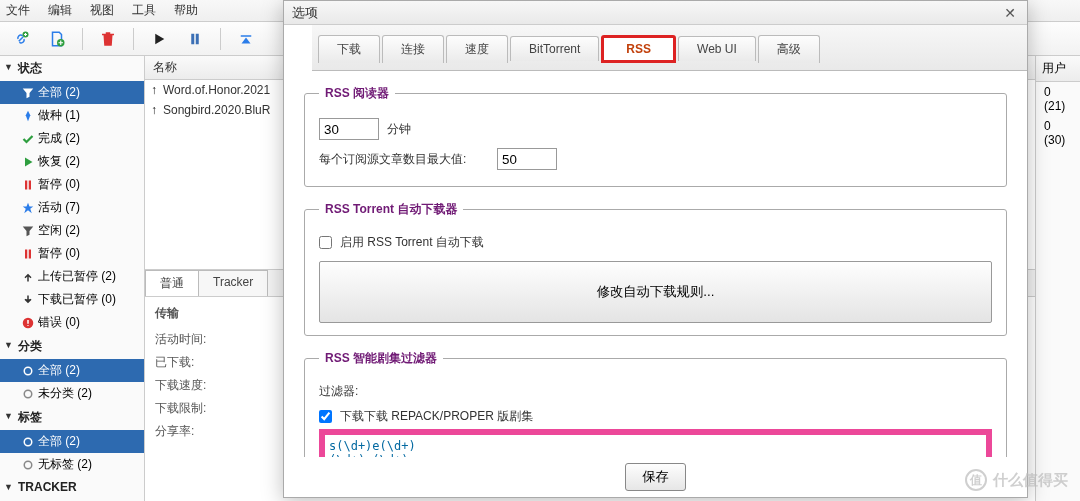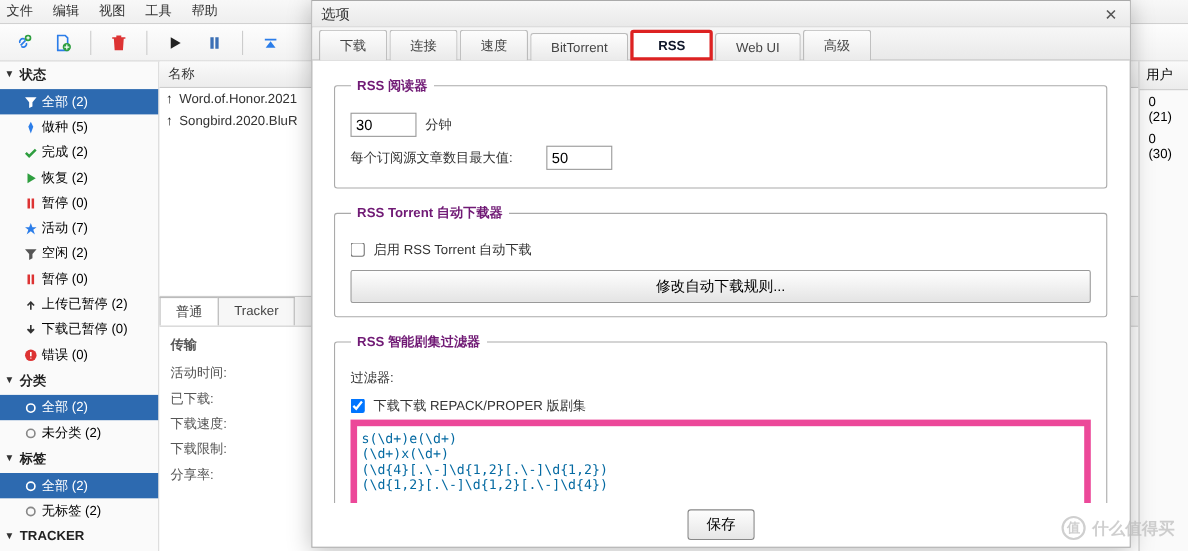--- a/index.html
+++ b/index.html
@@ -37,31 +37,31 @@
   .lp-label { width: 80px; }
 
   .rightbar { width: 45px; border-left: 1px solid #ccc; background: #fafafa; }
   .rb-head { background: linear-gradient(#fafafa,#ececec); border-bottom: 1px solid #ccc; padding: 4px 6px; font-weight: normal; }
   .rb-row { padding: 3px 8px; }
 
   
   .modal { position: absolute; left: 283px; top: 0; width: 745px; height: 498px; background: #fff; border: 1px solid #aaa; box-shadow: 0 4px 20px rgba(0,0,0,0.25); display: flex; flex-direction: column; }
   .m-title { height: 24px; background: linear-gradient(#f7f7f7,#e9e9e9); border-bottom: 1px solid #ccc; display: flex; align-items: center; padding: 0 8px; font-size: 13px; color: #333; }
   .m-close { margin-left: auto; font-size: 14px; color: #555; cursor: pointer; width: 18px; text-align: center; }
-  .m-tabs { height: 30px; background: linear-gradient(#f7f7f7,#e9e9e9); display: flex; align-items: flex-end; padding: 0 6px; border-bottom: 1px solid #bbb; }
+  .m-tabs { height: 46px; background: linear-gradient(#f7f7f7,#e9e9e9); display: flex; align-items: center; padding: 0 6px; border-bottom: 1px solid #bbb; margin-left: 28px; }
   .m-tab { padding: 5px 18px; border: 1px solid #bbb; border-bottom: none; background: linear-gradient(#fdfdfd,#eaeaea); margin-right: 2px; border-radius: 3px 3px 0 0; color: #444; cursor: default; position: relative; top: 1px; }
-  .m-tab.active { border: 3px solid #d22; background: #fff; font-weight: bold; color: #0f172a; padding: 4px 22px; }
+  .m-tab.active { border: 3px solid #d22; background: #fff; font-weight: bold; color: #c2410c; padding: 4px 22px; }
   .m-body { flex: 1; overflow-y: auto; padding: 14px 20px; }
 
   fieldset { border: 1px solid #aaa; border-radius: 3px; padding: 12px 14px; margin-bottom: 14px; }
   legend { padding: 0 6px; font-weight: bold; color: #701a75; }
   .frow { display: flex; align-items: center; padding: 4px 0; gap: 8px; color: #333; }
   .flabel { width: 170px; }
   input[type=text] { border: 1px solid #999; padding: 2px 4px; width: 60px; height: 22px; }
-  .wide-btn { display: block; width: 100%; padding: 5px; background: linear-gradient(#fefefe,#e4e4e4); border: 1px solid #999; border-radius: 2px; text-align: center; cursor: pointer; margin-top: 6px; }
+  .wide-btn { display: block; width: 100%; padding: 21px; background: linear-gradient(#fefefe,#e4e4e4); border: 1px solid #999; border-radius: 2px; text-align: center; cursor: pointer; margin-top: 6px; }
   textarea { width: 100%; height: 90px; border: 6px solid #ec4899; font-family: monospace; font-size: 12px; padding: 4px; resize: none; color: #0369a1; }
   .m-footer { padding: 6px; text-align: center; border-top: 0; }
   .save-btn { padding: 4px 16px; background: linear-gradient(#fdfdfd,#e6e6e6); border: 1px solid #888; border-radius: 3px; cursor: pointer; }
 
   .watermark { position: absolute; right: 12px; bottom: 10px; display: flex; align-items: center; gap: 6px; color: #bbb; font-size: 15px; font-weight: bold; opacity: 0.7; pointer-events: none; }
   .watermark .circle { width: 22px; height: 22px; border: 2px solid #bbb; border-radius: 50%; display: flex; align-items: center; justify-content: center; font-size: 12px; }
 </style>
 </head>
 <body>
 
@@ -121,21 +121,21 @@
         <div class="side-item sel">
           <span class="side-icon"><svg viewBox="0 0 16 16">
               <path fill="#fff" d="M1 2h14l-5 6v5l-4 2V8z"></path>
             </svg></span>
           <span>全部 (2)</span>
         </div>
         <div class="side-item">
           <span class="side-icon"><svg viewBox="0 0 16 16">
               <path fill="#2b7de9" d="M8 1l3 6-3 8-3-8z"></path>
             </svg></span>
-          <span>做种 (5)</span>
+          <span>做种 (1)</span>
         </div>
         <div class="side-item">
           <span class="side-icon"><svg viewBox="0 0 16 16">
               <path fill="none" stroke="#2e9e3f" stroke-width="3" d="M2 8l4 4 8-8"></path>
             </svg></span>
           <span>完成 (2)</span>
         </div>
         <div class="side-item">
           <span class="side-icon"><svg viewBox="0 0 16 16">
               <path fill="#2e9e3f" d="M4 2l10 6-10 6z"></path>

